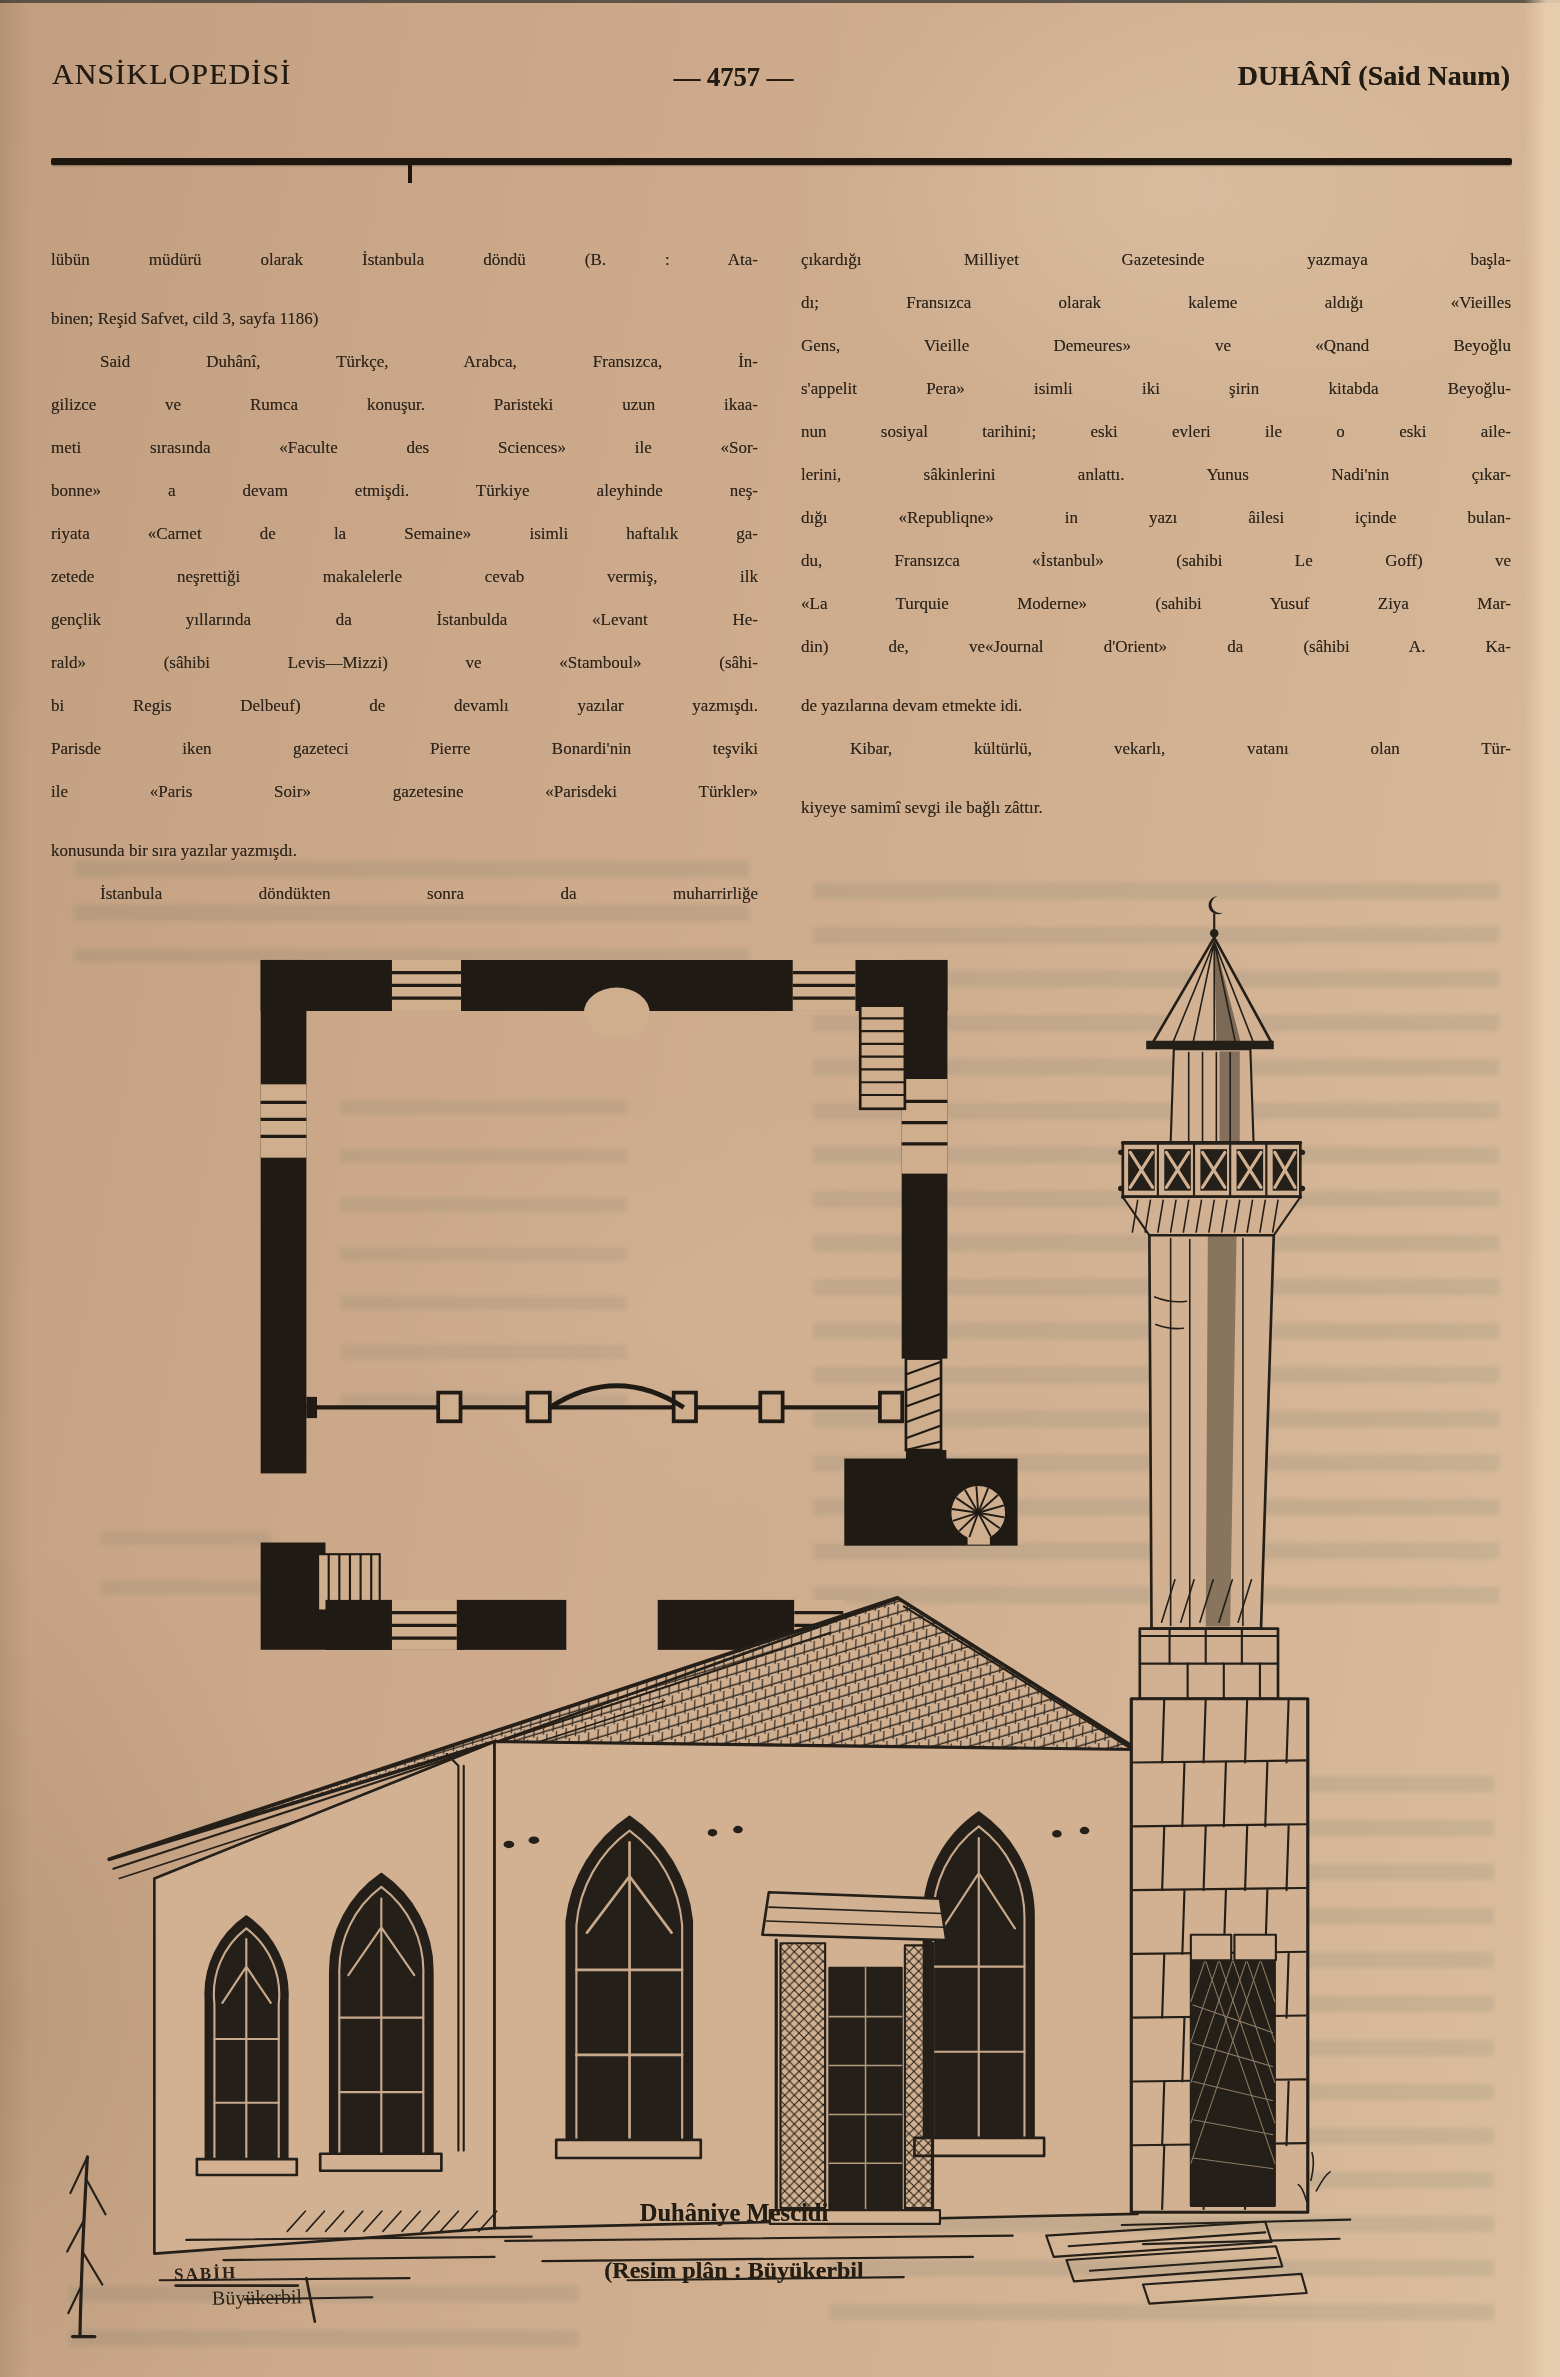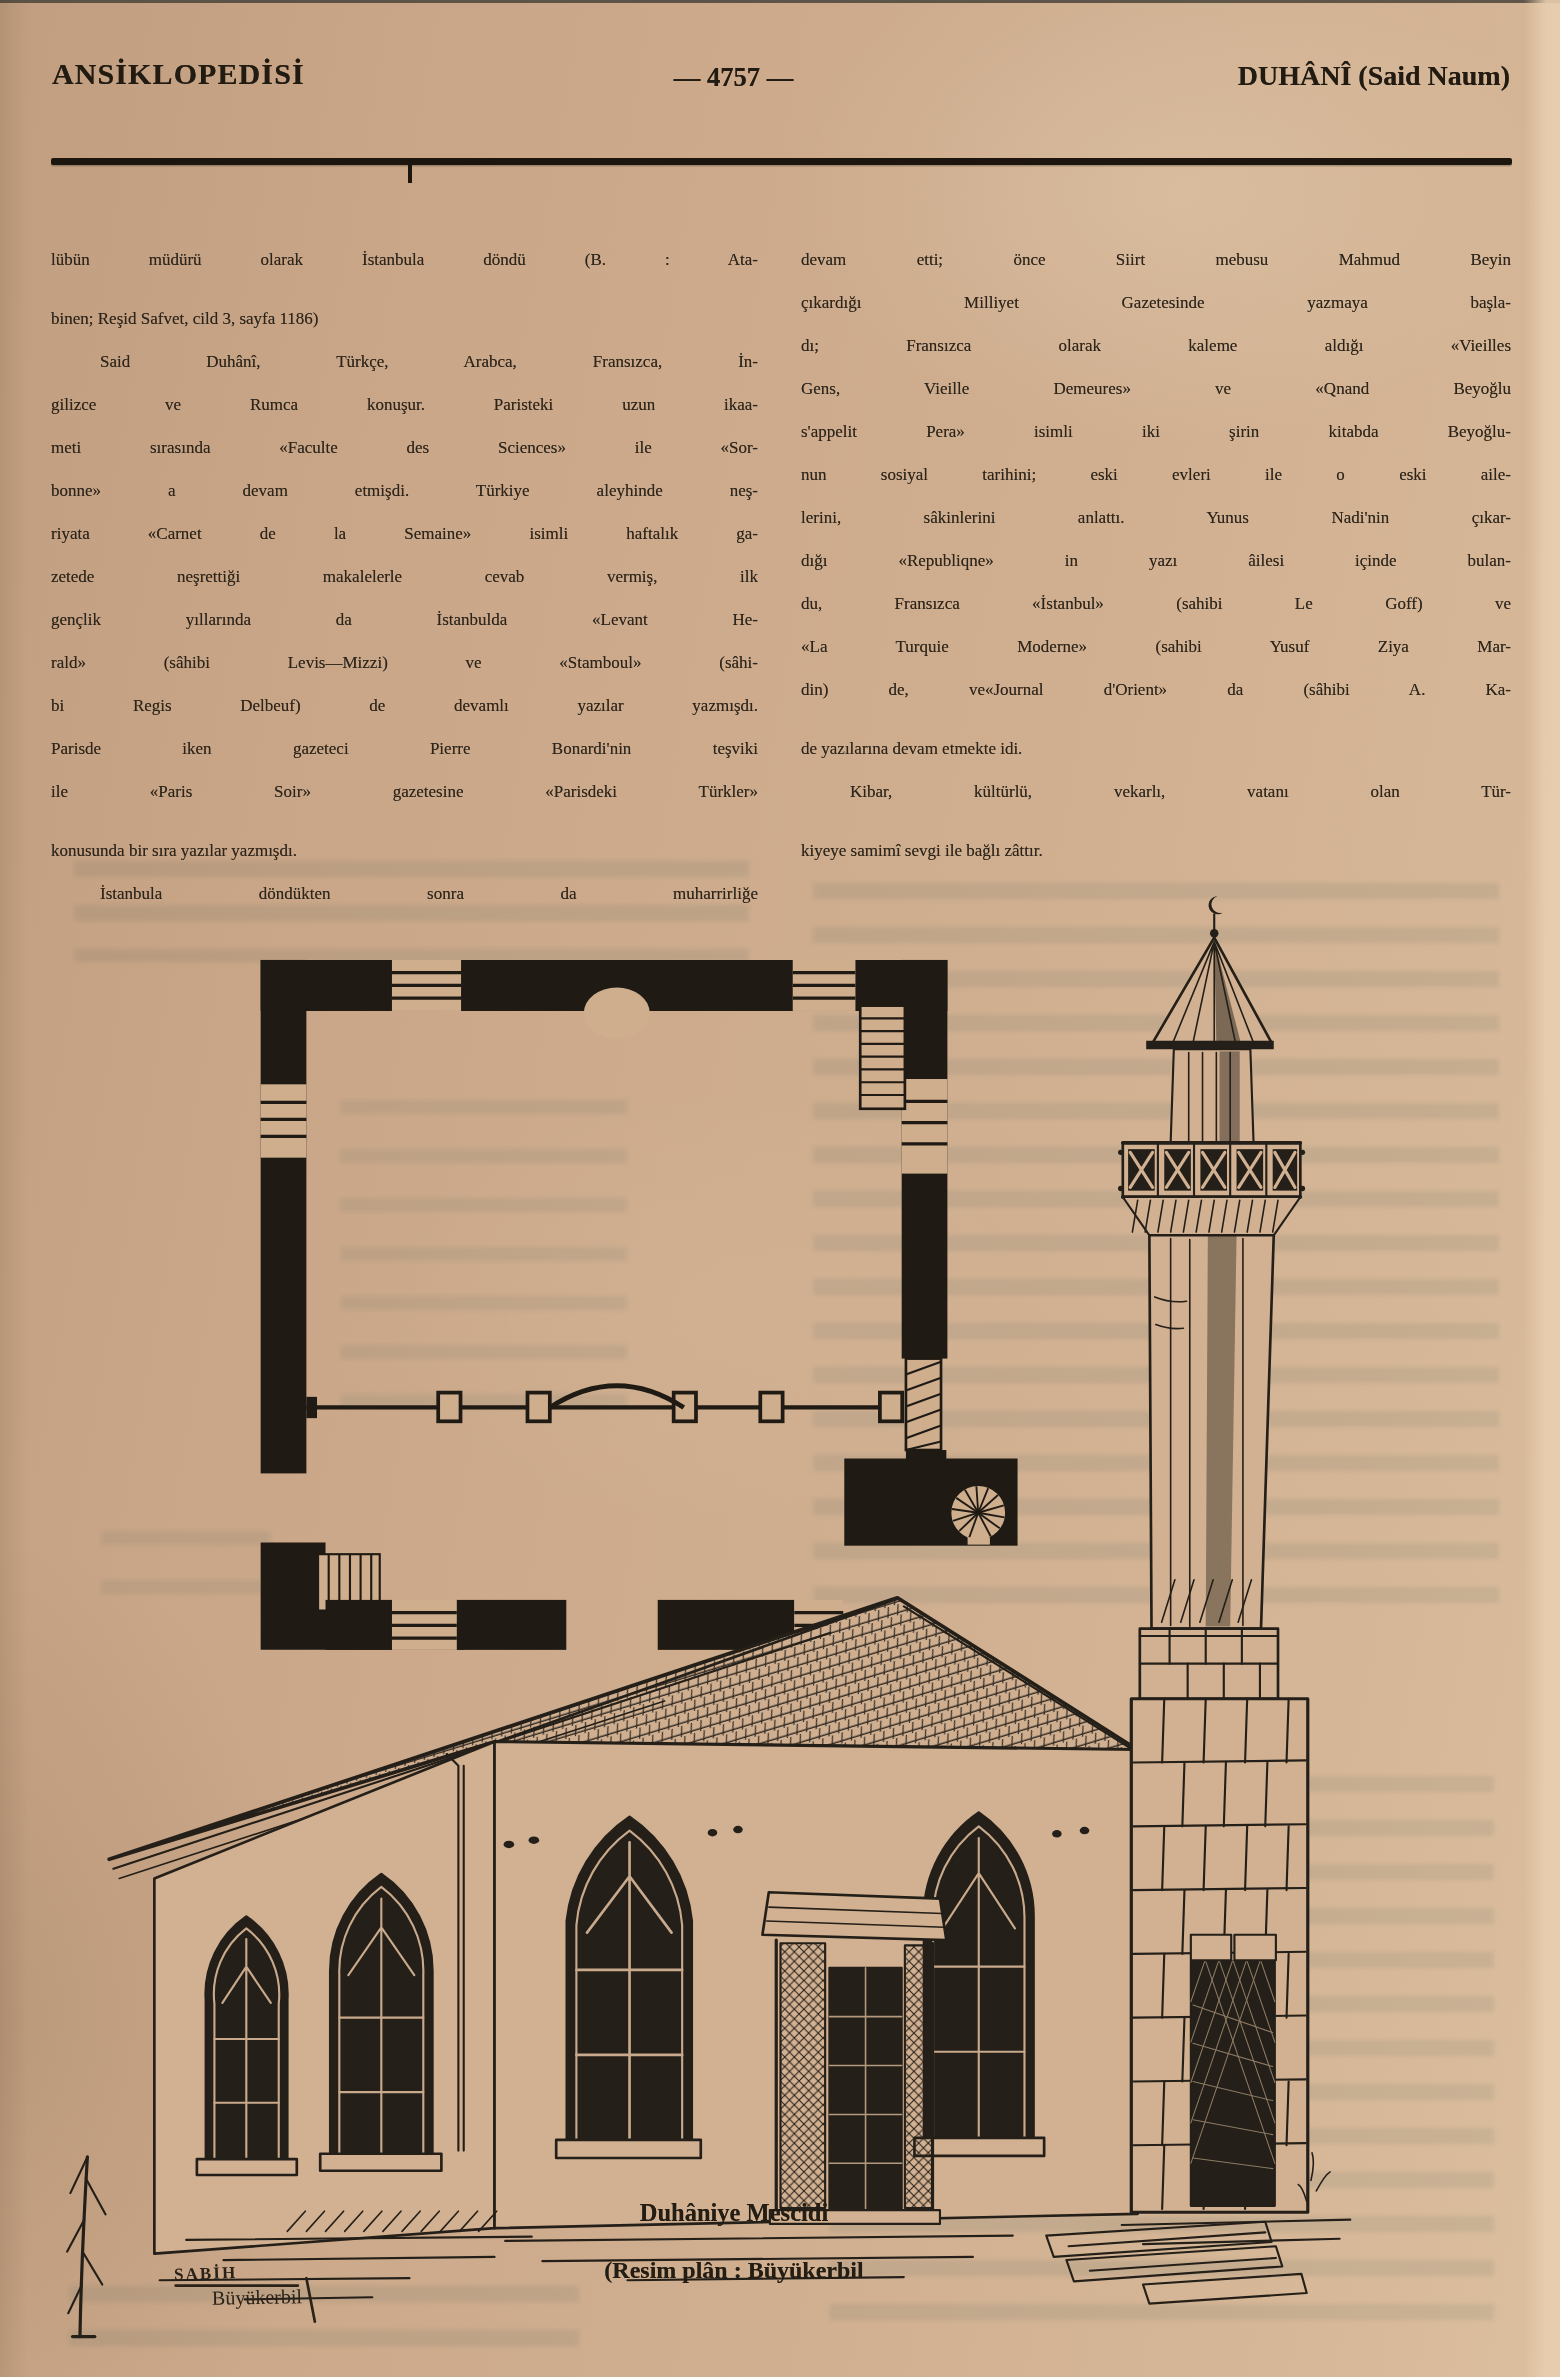--- a/index.html
+++ b/index.html
@@ -10,21 +10,21 @@
         background:radial-gradient(638px 425px at 75% 8%, rgba(255,240,220,.18), transparent 60%),
                    radial-gradient(532px 744px at 0% 85%, rgba(70,45,25,.10), transparent 65%),
                    radial-gradient(478px 319px at 45% 55%, rgba(255,235,210,.07), transparent 70%);}
   .topline{position:absolute;left:0;top:0;width:100%;height:3.2px;background:#4a443c;opacity:.85;}
   .edge-right{position:absolute;top:0;right:0;width:37px;height:100%;
         background:linear-gradient(90deg, rgba(227,199,169,0) 0%, rgba(232,206,176,.9) 60%);}
   .edge-left{position:absolute;top:0;left:0;width:29px;height:100%;
         background:linear-gradient(90deg, rgba(60,40,20,.10), rgba(60,40,20,0));}
 
   
-  .h-title{position:absolute;left:52px;top:57px;font-size:30px;font-weight:bold;letter-spacing:1.1px;color:#221b12;text-shadow:0 0 0.5px rgba(34,27,18,.7);}
+  .h-title{position:absolute;left:52px;top:57px;font-size:30px;font-weight:normal;letter-spacing:1.1px;color:#221b12;text-shadow:0 0 0.5px rgba(34,27,18,.7);}
   .h-page{position:absolute;left:611px;top:62px;width:245px;text-align:center;font-size:26.6px;font-weight:bold;color:#221b12;text-shadow:0 0 0.5px rgba(34,27,18,.7);}
   .h-entry{position:absolute;right:51px;top:60px;font-size:28px;font-weight:bold;color:#221b12;text-shadow:0 0 0.5px rgba(34,27,18,.7);}
   .h-rule{position:absolute;left:51px;top:158px;width:1461px;height:7px;background:#1c160f;border-radius:2.1px;box-shadow:0 1.6px 0 rgba(28,22,15,.25);}
   .h-rule-tick{position:absolute;left:408px;top:165px;width:3.7px;height:18px;background:#1c160f;}
 
   
   .col{position:absolute;top:238px;color:#2d251b;font-size:17px;}
   #col-left{left:51px;width:707px;}
   #col-right{left:801px;width:710px;}
   .line{height:43px;line-height:43px;white-space:nowrap;text-align:justify;text-align-last:justify;text-shadow:0 0 0.5px rgba(45,37,27,.55);}
@@ -378,21 +378,20 @@
       <div class="line">zetede neşrettiği makalelerle cevab vermiş, ilk</div>
       <div class="line">gençlik yıllarında da İstanbulda «Levant He-</div>
       <div class="line">rald» (sâhibi Levis—Mizzi) ve «Stamboul» (sâhi-</div>
       <div class="line">bi Regis Delbeuf) de devamlı yazılar yazmışdı.</div>
       <div class="line">Parisde iken gazeteci Pierre Bonardi'nin teşviki</div>
       <div class="line">ile «Paris Soir» gazetesine «Parisdeki Türkler»</div>
       <div class="line short">konusunda bir sıra yazılar yazmışdı.</div>
       <div class="line ind">İstanbula döndükten sonra da muharrirliğe</div>
     </div>
   <div id="col-right" class="col">
-      <div class="line">devam etti; önce Siirt mebusu Mahmud Beyin</div>
       <div class="line">çıkardığı Milliyet Gazetesinde yazmaya başla-</div>
       <div class="line">dı; Fransızca olarak kaleme aldığı «Vieilles</div>
       <div class="line">Gens, Vieille Demeures» ve «Qnand Beyoğlu</div>
       <div class="line">s'appelit Pera» isimli iki şirin kitabda Beyoğlu-</div>
       <div class="line">nun sosiyal tarihini; eski evleri ile o eski aile-</div>
       <div class="line">lerini, sâkinlerini anlattı. Yunus Nadi'nin çıkar-</div>
       <div class="line">dığı «Republiqne» in yazı âilesi içinde bulan-</div>
       <div class="line">du, Fransızca «İstanbul» (sahibi Le Goff) ve</div>
       <div class="line">«La Turquie Moderne» (sahibi Yusuf Ziya Mar-</div>
       <div class="line">din) de, ve«Journal d'Orient» da (sâhibi A. Ka-</div>

